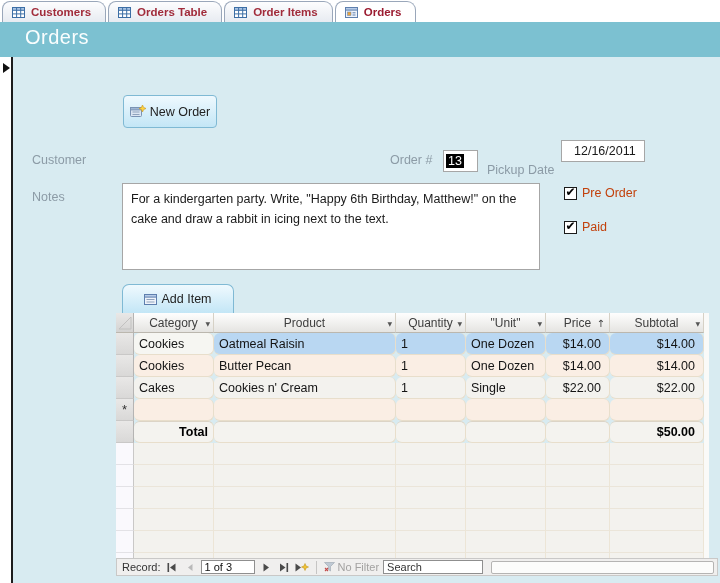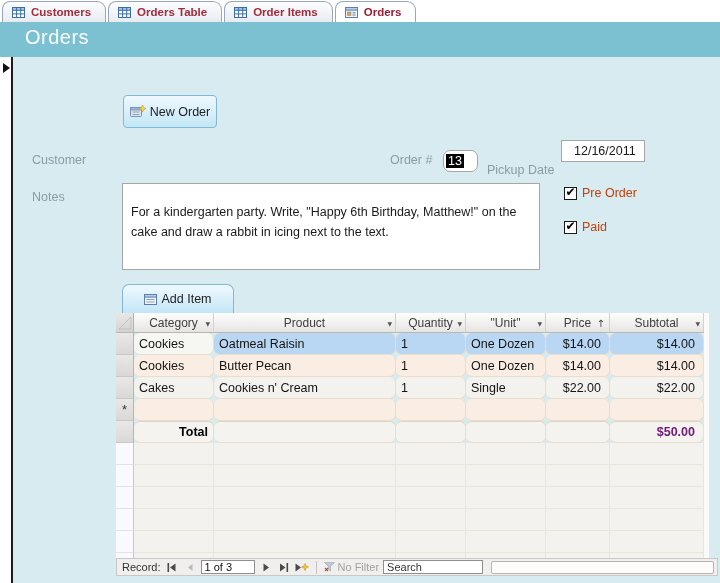--- a/index.html
+++ b/index.html
@@ -29,24 +29,24 @@
               background:linear-gradient(#EFF9FE,#C3E6F6); border:1px solid #7FB9D4; border-radius:4px;
               font-size:12.5px; color:#222; cursor:pointer; }
   .new-order { left:123px; top:95px; width:94px; height:33px; }
   .add-item  { left:122px; top:284px; width:112px; height:29px; border-radius:7px 7px 0 0; border-bottom:none; z-index:3; }
 
   .inputbox { position:absolute; background:#fff; border:1px solid #A6A6A6; font-size:12.5px; color:#1a1a1a; }
   .combo { left:122px; top:150px; width:256px; height:22px; display:flex; align-items:center; }
   .combo-text { flex:1; padding-left:5px; }
   .combo-btn { width:17px; height:100%; border-left:1px solid #A6A6A6; background:linear-gradient(#F8F8F8,#DDDDDD);
                display:flex; align-items:center; justify-content:center; cursor:pointer; }
-  .order-no { left:443px; top:150px; width:35px; height:22px; line-height:20px; padding-left:2px;border-radius:7px; }
+  .order-no { left:443px; top:150px; width:35px; height:22px; line-height:20px; padding-left:2px; }
   .sel-text { background:#000; color:#fff; padding:0 2px; }
   .date-box { left:561px; top:140px; width:84px; height:22px; line-height:20px; padding-left:12px; }
-  .notes-box { left:122px; top:183px; width:418px; height:87px; padding:18px 8px; line-height:1.6; }
+  .notes-box { left:122px; top:183px; width:418px; height:87px; padding:5px 8px; line-height:1.6; }
 
   .cb-row { position:absolute; display:flex; align-items:center; gap:5px; }
   .cb { width:13px; height:13px; background:#fff; border:1px solid #1a1a1a; display:flex; align-items:center; justify-content:center; }
   .check-icon { font-family:"DejaVu Sans", sans-serif; font-size:12px; font-weight:bold; color:#000; line-height:1; margin-top:-2px; }
   .cb-lbl { font-size:12.5px; color:#c2410c;text-align:center; }
 
   
   .grid { position:absolute; left:116px; top:313px; width:588px; }
   .trow { display:grid; grid-template-columns:18px 80px 182px 70px 80px 64px 94px; }
   .hrow { height:20px; }
@@ -62,21 +62,21 @@
               display:flex; align-items:center; justify-content:center; font-size:13px; color:#333; cursor:pointer; }
   .dcell { font-size:12.5px; color:#141414; border-right:1px solid #E8DECB; border-bottom:1px solid #E8DECB;
            display:flex; align-items:center; padding:0 5px; cursor:text;border-radius:6px; }
   .num { justify-content:flex-end; padding-right:8px; }
   .bg-gray  { background:#F3F2EE; }
   .bg-peach { background:#FAEEE4; }
   .bg-sel   { background:#B9D7F2; }
   .bg-cur   { background:#F6F6F2; }
   .total-row .dcell { background:#F4F3EF; border-top:1px solid #DCD4C6; font-size:12.5px; }
   .total-lbl { font-weight:bold; justify-content:flex-end; color:#000; }
-  .total-val { font-weight:bold; color:#701a75; }
+  .total-val { font-weight:bold; color:#000000; }
   .filler { height:115px; overflow:hidden; }
   .frow { height:22px; }
   .fsel { background:#FAF9FD; border-right:1px solid #C9C8C7; border-bottom:1px solid #E3E2E6; }
   .fcell { background:#F3F2EE; border-right:1px solid #ECE5D6; border-bottom:1px solid #EBE5D9; }
   .right-strip { position:absolute; left:704px; top:313px; width:5px; height:245px; background:#FAFAF8; }
 
   
   .navbar { position:absolute; left:116px; top:558px; width:602px; height:18px; background:#F0EFEE;
             border:1px solid #C9C8C7; display:flex; align-items:center; padding:0 3px 0 5px; gap:4px; font-size:11px; color:#333; }
   .navbtn { width:14px; height:13px; display:flex; align-items:center; justify-content:center; cursor:pointer; }

